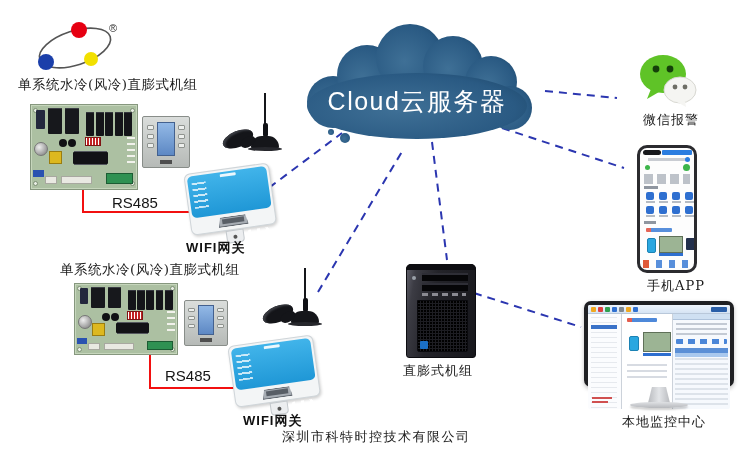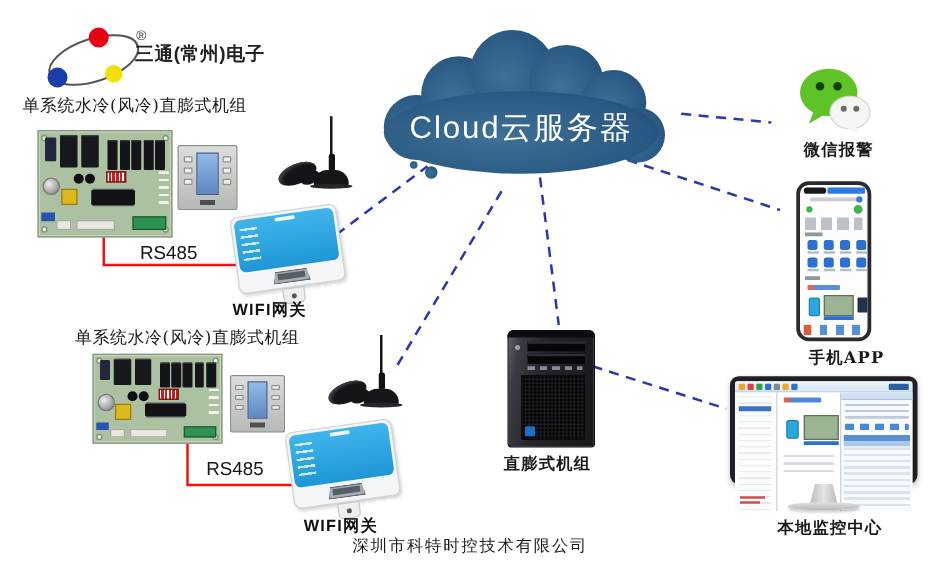--- a/index.html
+++ b/index.html
@@ -9,21 +9,21 @@
   .cn { font-family:"DejaVu Serif","Liberation Serif",serif; color:#1a1a1a; }
 
   
   #logo-text { left:108px; top:34px; font-size:15px; font-weight:bold; color:#222;
                font-family:"Liberation Sans",sans-serif; letter-spacing:.5px;}
 
   
   .unit-label { font-size:13.5px; letter-spacing:.5px; }
   #unit1-label { left:18px; top:76px; }
   #unit2-label { left:60px; top:261px; }
-  .dev-label { font-size:13px; letter-spacing:1px;font-weight:bold; }
+  .dev-label { font-size:13px; letter-spacing:1px; }
   #wifi1-label { left:186px; top:239px; font-weight:bold; font-family:"Liberation Sans",sans-serif; color:#111;}
   #wifi2-label { left:243px; top:412px; font-weight:bold; font-family:"Liberation Sans",sans-serif; color:#111;}
   #wechat-label { left:643px; top:111px; }
   #phone-label { left:647px; top:277px; }
   #server-label { left:403px; top:362px; }
   #monitor-label { left:622px; top:413px; }
   #company-label { left:282px; top:428px; font-size:13px; letter-spacing:1.5px; }
   .rs485-label { font-size:15px; color:#151515; font-weight:500; font-family:"Liberation Sans",sans-serif;}
   #rs485-1 { left:112px; top:194px; }
   #rs485-2 { left:165px; top:367px; }
@@ -211,21 +211,20 @@
     <line x1="474" y1="293" x2="581" y2="327" stroke="#2b36b0" stroke-width="2" stroke-dasharray="8 6"></line>
   </svg>
 
   <svg class="abs" style="left:33px;top:20px" width="88" height="52" viewBox="0 0 88 52">
     <ellipse cx="42" cy="28" rx="37" ry="17" fill="none" stroke="#555" stroke-width="1.6" transform="rotate(-18 42 28)"></ellipse>
     <circle cx="46" cy="10" r="8" fill="#e60012"></circle>
     <circle cx="13" cy="42" r="8" fill="#1b3faa"></circle>
     <circle cx="58" cy="39" r="7" fill="#f2e000"></circle>
     <text x="76" y="12" font-size="11" fill="#333">®</text>
   </svg>
-  <div class="abs" id="logo-text">三通(常州)电子</div>
 
   <div class="abs cn unit-label" id="unit1-label">单系统水冷(风冷)直膨式机组</div>
   <div class="abs cn unit-label" id="unit2-label">单系统水冷(风冷)直膨式机组</div>
 
   <div class="abs pcb" id="pcb1">
     <div class="screw s-tl"></div>
     <div class="screw s-tr"></div>
     <div class="screw s-bl"></div>
     <div class="screw s-br"></div>
     <div class="bluecomp"></div>

